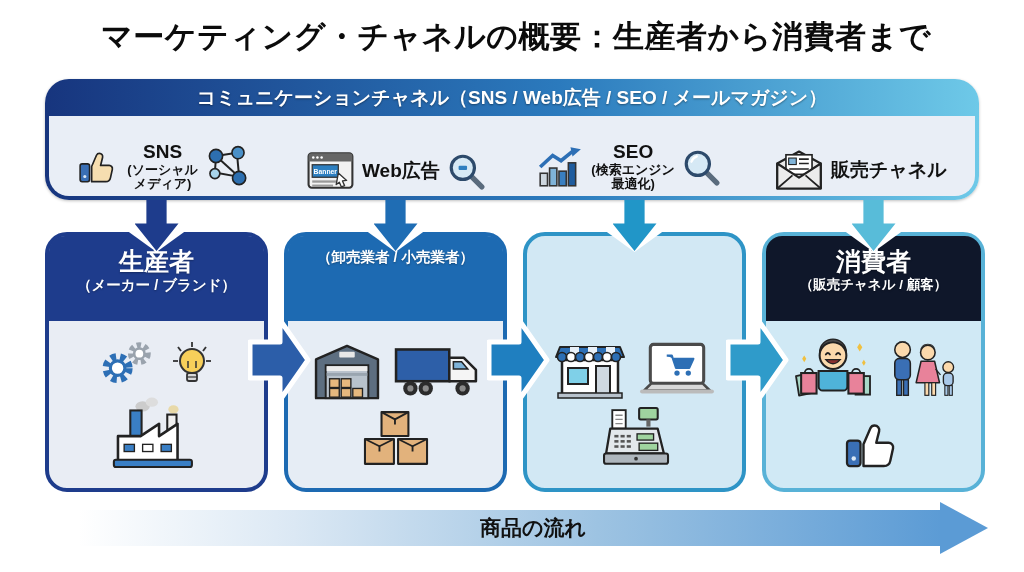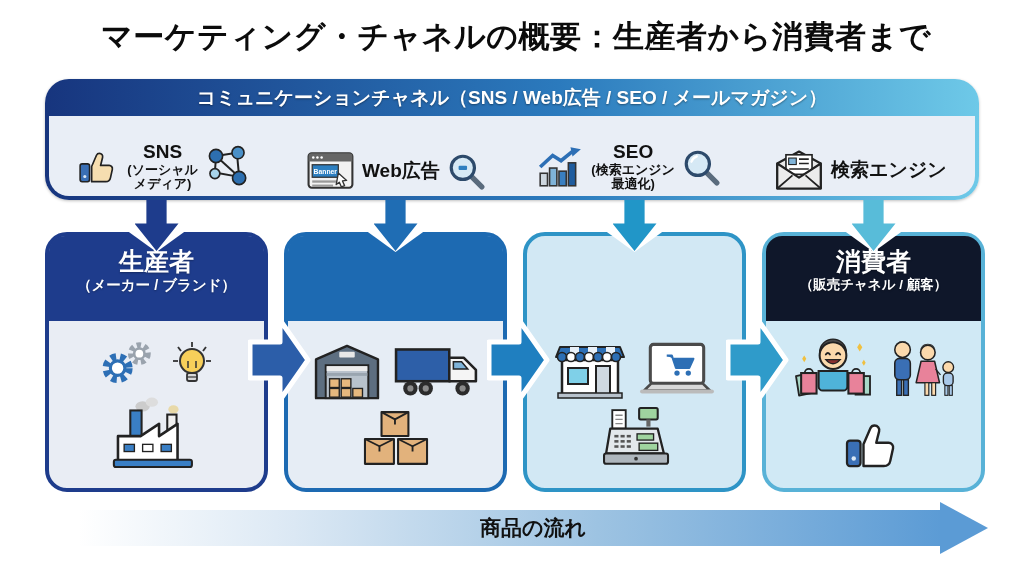--- a/index.html
+++ b/index.html
@@ -164,21 +164,21 @@
           <path d="M3 14 L23 3 L43 14 V37 H3 Z" fill="#e9e9e9" stroke="#222" stroke-width="2" stroke-linejoin="round"></path>
           <rect x="11" y="6" width="24" height="18" fill="#fff" stroke="#222" stroke-width="1.5"></rect>
           <rect x="13.5" y="9" width="7" height="6" fill="#7fb3d8" stroke="#222" stroke-width="1"></rect>
           <line x1="23" y1="10" x2="32" y2="10" stroke="#222" stroke-width="1.4"></line>
           <line x1="23" y1="14" x2="32" y2="14" stroke="#222" stroke-width="1.4"></line>
           <line x1="14" y1="19" x2="32" y2="19" stroke="#222" stroke-width="1.4"></line>
           <path d="M3 14 L23 27 L43 14 V37 H3 Z" fill="#ececec" stroke="#222" stroke-width="2" stroke-linejoin="round"></path>
           <path d="M3 37 L17 25 M43 37 L29 25" stroke="#222" stroke-width="1.6" fill="none"></path>
         </svg>
         <div class="channel-text">
-          <div class="channel-name">検索エンジン</div>
+          <div class="channel-name">販売チャネル</div>
         </div>
       </div>
     </div>
   </div>
 
   <div class="stages">
 
     <div class="stage s1">
       <div class="notch"></div>
       <div class="down-arrow"></div>
@@ -223,20 +223,21 @@
       </div>
       <svg class="gap-arrow g1" viewBox="0 0 64 96" style="left:auto; right:-48px; transform:none;">
         <path d="M2 30 H32 V8 L60 48 L32 88 V66 H2 Z" fill="#2c5ea9" stroke="#fff" stroke-width="5" stroke-linejoin="round"></path>
       </svg>
     </div>
 
     <div class="stage s2">
       <div class="notch"></div>
       <div class="down-arrow"></div>
       <div class="stage-header">
+        <div class="stage-sub">（卸売業者 / 小売業者）</div>
       </div>
       <div class="stage-body">
         <div class="icon-row">
           <svg width="70" height="60" viewBox="0 0 72 62">
             <path d="M4 58 V18 L36 4 L68 18 V58 Z" fill="#5d6e80" stroke="#222" stroke-width="2.5" stroke-linejoin="round"></path>
             <rect x="28" y="10" width="16" height="6" rx="1" fill="#e8e8e8"></rect>
             <rect x="14" y="24" width="44" height="34" fill="#b8c2cc" stroke="#222" stroke-width="2"></rect>
             <rect x="15" y="25" width="42" height="5" fill="#ececec"></rect>
             <rect x="15" y="32" width="42" height="3" fill="#9aa5b0"></rect>
             <rect x="18" y="38" width="10" height="9" fill="#e6b87e" stroke="#222" stroke-width="1.4"></rect>

